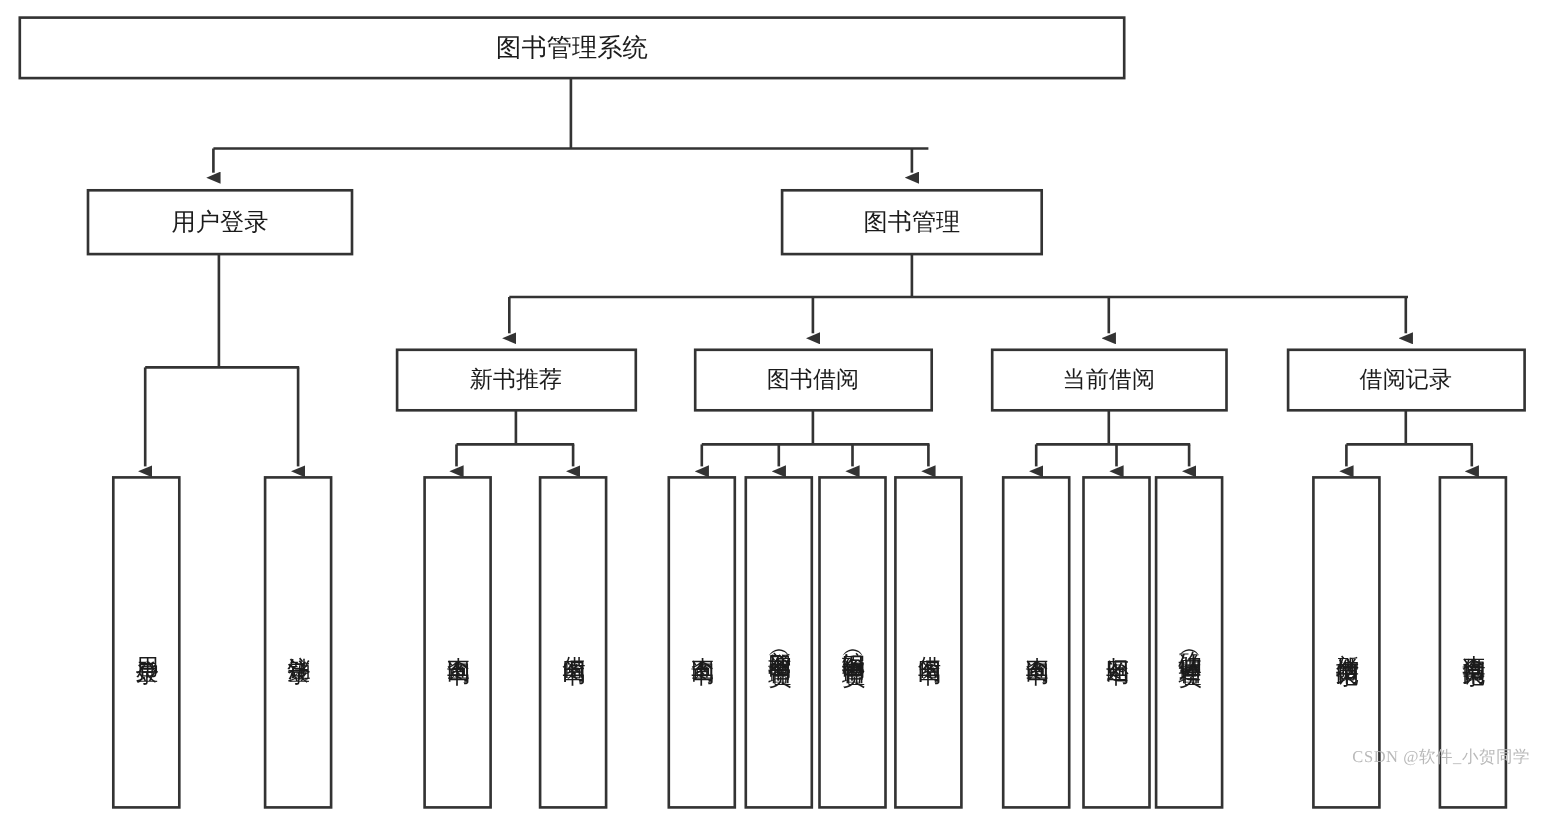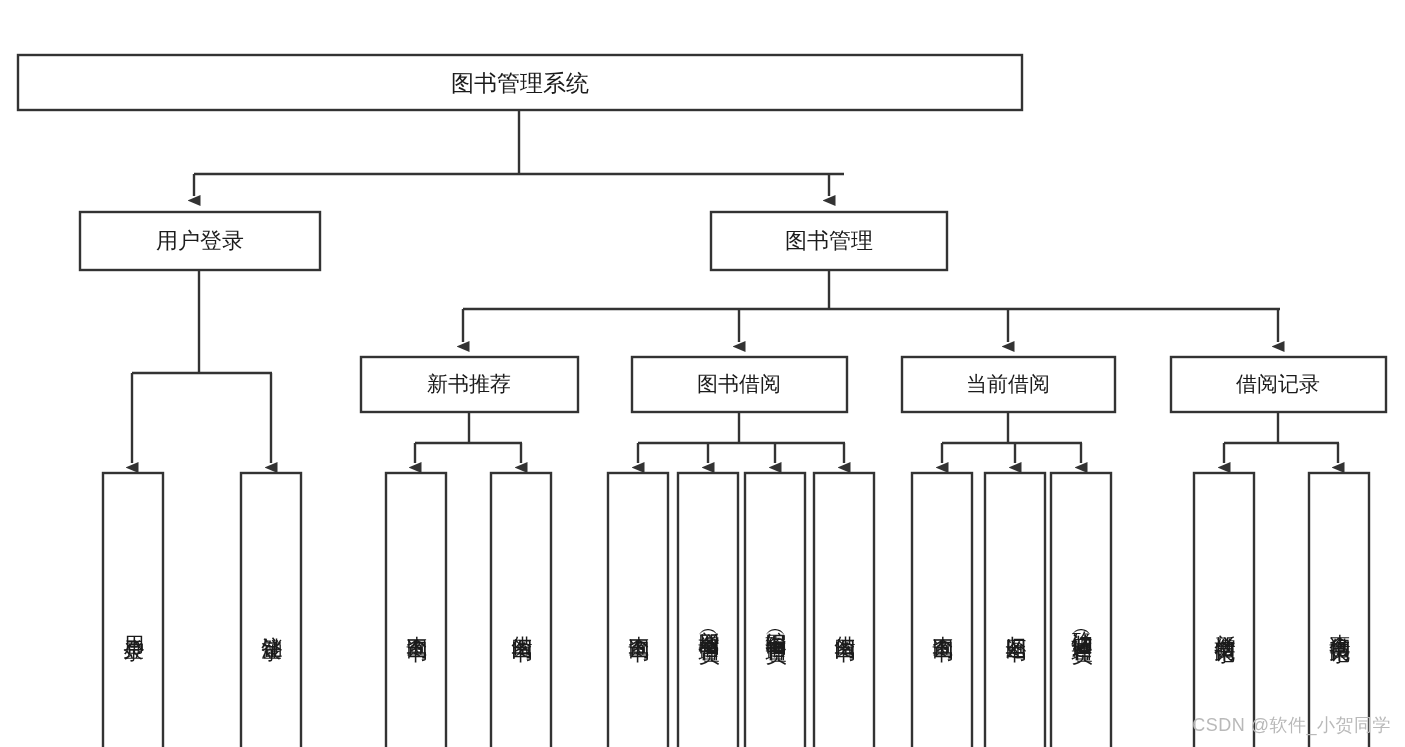--- a/index.html
+++ b/index.html
@@ -1,20 +1,20 @@
 <!DOCTYPE html>
 <html><head>
 <meta charset="utf-8">
 <style>
   html,body{margin:0;padding:0;background:#ffffff;}
   body{
     width:1405px;height:747px;overflow:hidden;
     font-family:"DejaVu Sans","Liberation Sans",sans-serif;
   }
-  #diagram-root{position:relative;width:1405px;height:704px;background:#fff;margin-top:39px;}
+  #diagram-root{position:relative;width:1405px;height:704px;background:#fff;}
   svg#tree{position:absolute;left:0;top:0;width:1405px;height:747px;}
   .node-box{fill:#ffffff;stroke:#333333;stroke-width:2.4;}
   .node-label{
     fill:#1b1b1b;
     font-family:"DejaVu Sans","Liberation Sans",sans-serif;
     text-anchor:middle;
     dominant-baseline:middle;
   }
   .node-label.h{font-size:23px;}
   .node-label.h2{font-size:22px;}
@@ -32,22 +32,22 @@
     line-height:1.14;
     letter-spacing:2px;
     white-space:nowrap;
     pointer-events:none;
   }
   .conn{stroke:#333333;stroke-width:2.4;fill:none;}
   .arrow-head{fill:#333333;stroke:none;}
   .watermark{
     position:absolute;
     right:14px;bottom:6px;
-    font-family:Liberation Sans, sans-serif;
-    font-size:18px;
+    font-family:Liberation Serif, serif;
+    font-size:15px;
     color:#b9b9b9;
     white-space:nowrap;
     letter-spacing:0.5px;
   }
 </style>
 </head>
 <body>
 
 <div id="diagram-root">
 

